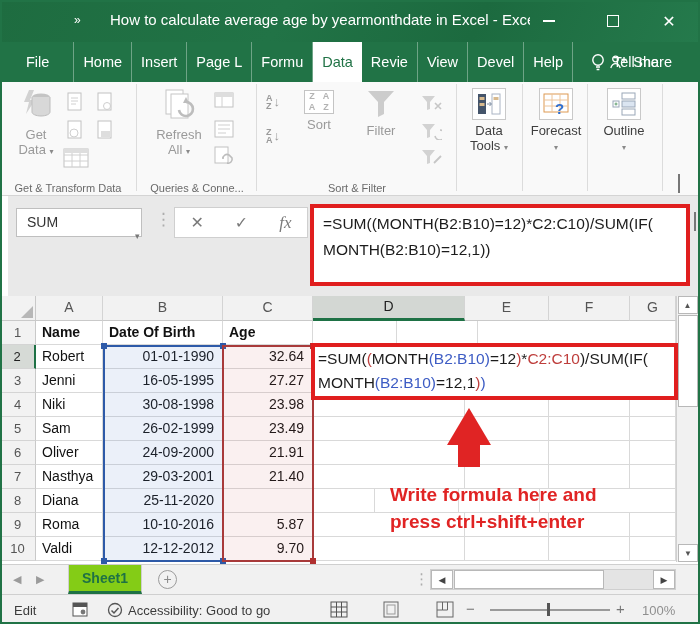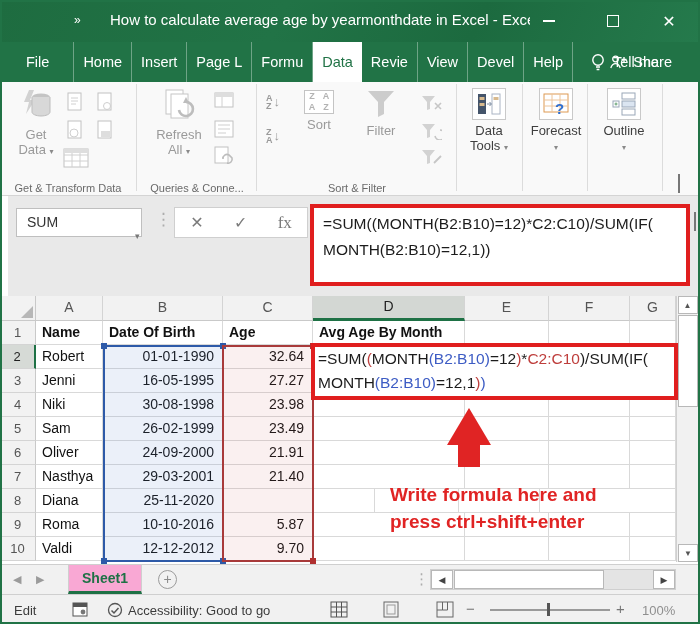--- a/index.html
+++ b/index.html
@@ -40,21 +40,21 @@
     font-size:9px;font-weight:bold;text-align:center;line-height:11px;margin:0 auto 3px}
   .collapse-ribbon{position:absolute;left:678px;top:94px;width:12px;height:10px}
   .chevup{width:7px;height:7px;border-left:2px solid #777;border-top:2px solid #777;transform:rotate(45deg)}
 
   
   .fbarrow{position:absolute;left:8px;top:196px;width:700px;height:100px;background:#e9e9e9}
   .namebox{position:absolute;left:8px;top:12px;width:126px;height:29px;background:#fff;border:1px solid #bfbfbf;font-size:14px;color:#333;padding:5px 0 0 10px}
   .nbarrow{position:absolute;left:118px;top:22px;font-size:9px;color:#777}
   .vdots{position:absolute;left:147px;top:13px;color:#adadad;font-size:17px}
   .opsbox{position:absolute;left:166px;top:11px;width:134px;height:31px;background:#fff;border:1px solid #cfcfcf;display:flex;align-items:center;justify-content:space-around;color:#7a7a7a;font-size:16px}
-  .fx{font-family:"Liberation Serif",serif;font-size:17px}
+  .fx{font-family:"Liberation Serif",serif;font-style:italic;font-size:17px}
   .fxbox{position:absolute;left:302px;top:8px;width:380px;height:82px;background:#fff;border:4px solid #E01E1E;
     font-size:15.5px;line-height:26px;color:#1c1c1c;padding:3px 0 0 9px;white-space:nowrap;overflow:hidden}
   .fcollapse{position:absolute;left:686px;top:18px}
 
   
   .sheetarea{position:absolute;left:0;top:296px;width:700px;height:268px;background:#fff}
   .colhrow{display:flex;height:25px;width:676px}
   .grow{display:flex;height:24px;width:676px}
   .rh{width:36px;background:#f2f2f2;border-right:1px solid #c9c9c9;border-bottom:1px solid #d4d4d4;color:#555;font-size:13px;text-align:center;padding-top:4px}
   .rh.sel{background:#d6dad6;border-right:2px solid #1E7145;color:#1f1f1f}
@@ -82,21 +82,21 @@
   .note{position:absolute;left:390px;top:185px;color:#E02424;font-size:19px;font-weight:bold;line-height:27px;z-index:5}
 
   .vscroll{position:absolute;left:676px;top:0;width:22px;height:266px;background:#f1f1f1;border-left:1px solid #d0d0d0;z-index:4}
   .vsbtn{width:20px;height:18px;background:#fff;border:1px solid #b8b8b8;color:#555;font-size:8px;display:flex;align-items:center;justify-content:center;margin:0 auto}
   .vsbtn.bottom{position:absolute;bottom:0;left:1px}
   .vthumb{position:absolute;left:1px;top:19px;width:20px;height:92px;background:#fff;border:1px solid #b8b8b8}
 
   
   .tabsrow{position:absolute;left:0;top:564px;width:700px;height:30px;background:#f1f1f1;border-top:1px solid #cfcfcf}
   .tnav{position:absolute;top:8px;color:#9b9b9b;font-size:11px}
-  .sheettab{position:absolute;left:68px;top:0;width:74px;height:29px;background:#f9a8d4;border-left:1px solid #cfcfcf;border-right:1px solid #cfcfcf;border-bottom:3px solid #1E7145;color:#1E7145;font-weight:bold;font-size:14px;text-align:center;padding-top:5px}
+  .sheettab{position:absolute;left:68px;top:0;width:74px;height:29px;background:#84cc16;border-left:1px solid #cfcfcf;border-right:1px solid #cfcfcf;border-bottom:3px solid #1E7145;color:#1E7145;font-weight:bold;font-size:14px;text-align:center;padding-top:5px}
   .addsheet{position:absolute;left:158px;top:5px;width:19px;height:19px;border:1.5px solid #9b9b9b;border-radius:50%;color:#8a8a8a;text-align:center;line-height:16px;font-size:14px}
   .hdots{position:absolute;left:414px;top:5px;color:#adadad;font-size:15px}
   .hscroll{position:absolute;left:430px;top:4px;width:246px;height:21px;background:#e4e4e4;border:1px solid #cfcfcf}
   .hsbtn{position:absolute;top:0;width:22px;height:19px;background:#fff;border:1px solid #b8b8b8;color:#444;font-size:9px;display:flex;align-items:center;justify-content:center}
   .hthumb{position:absolute;left:23px;top:0;width:150px;height:19px;background:#fff;border:1px solid #b8b8b8}
 
   
   .status{position:absolute;left:0;top:594px;width:700px;height:30px;background:#f1f1f1;border-top:1px solid #cfcfcf;font-size:13px;color:#3c3c3c}
   .st{position:absolute;top:8px}
   .zoomtrack{position:absolute;left:490px;top:14px;width:120px;height:2px;background:#9a9a9a}
@@ -342,21 +342,20 @@
       <div class="colh ce">E</div>
       <div class="colh cf">F</div>
       <div class="colh cg">G</div>
     </div>
   <div>
       <div class="grow">
         <div class="rh">1</div>
         <div class="cell bold ca">Name</div>
         <div class="cell bold cb">Date Of Birth</div>
         <div class="cell bold cc">Age</div>
-        <div class="cell bold cd">Avg Age By Month</div>
         <div class="cell ce"></div>
         <div class="cell cf"></div>
         <div class="cell cg"></div>
       </div>
       <div class="grow">
         <div class="rh sel">2</div>
         <div class="cell ca">Robert</div>
         <div class="cell cb num">01-01-1990</div>
         <div class="cell cc num">32.64</div>
         <div class="cell cd"></div>

